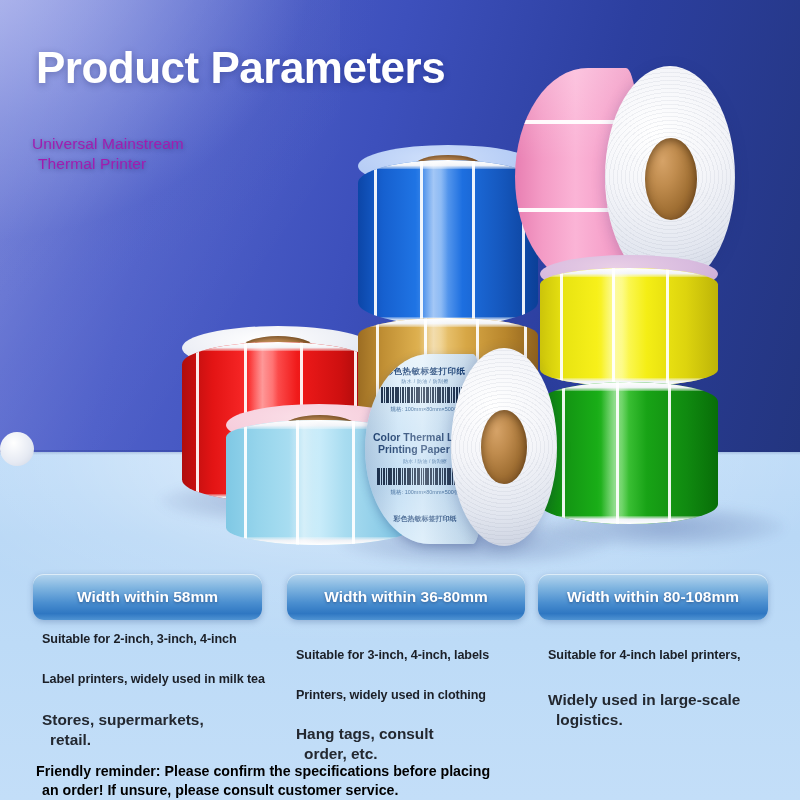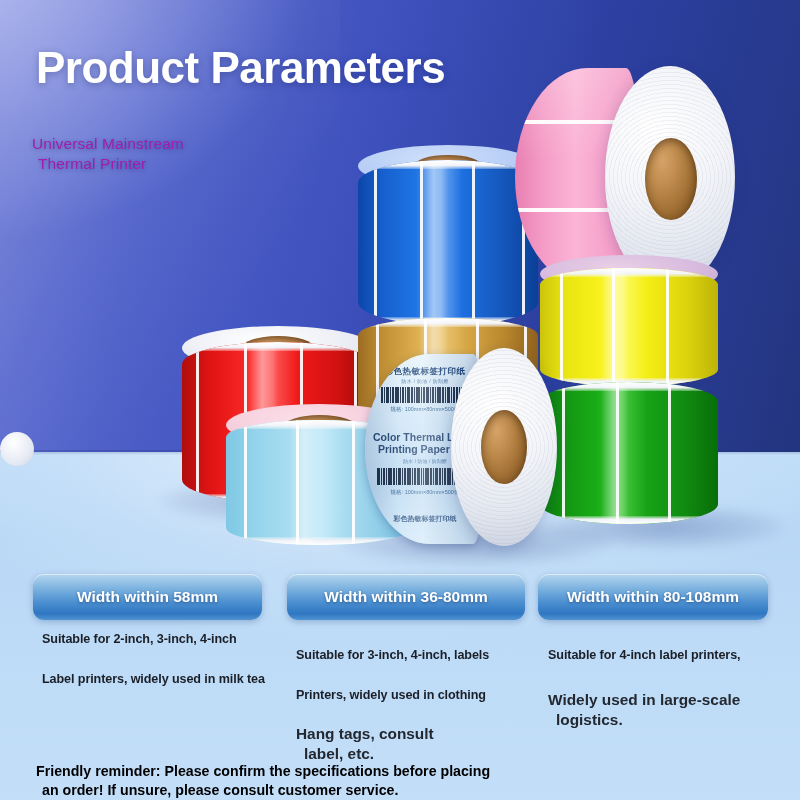--- a/index.html
+++ b/index.html
@@ -349,28 +349,32 @@
       <span>Width within 36-80mm</span>
     </div>
     <div class="pill" style="left:538px;width:230px;">
       <span>Width within 80-108mm</span>
     </div>
   </div>
 
   <div class="col" style="left:42px;top:632px;">
     <div class="l-sm">Suitable for 2-inch, 3-inch, 4-inch</div>
     <div class="l-sm" style="margin-top:26px;">Label printers, widely used in milk tea</div>
+    <div class="l-lg" style="margin-top:24px;">
+      <span>Stores, supermarkets,</span>
+      <span class="i">retail.</span>
+    </div>
   </div>
 
   <div class="col" style="left:296px;top:648px;">
     <div class="l-sm">Suitable for 3-inch, 4-inch, labels</div>
     <div class="l-sm" style="margin-top:26px;">Printers, widely used in clothing</div>
     <div class="l-lg" style="margin-top:22px;">
       <span>Hang tags, consult</span>
-      <span class="i">label, etc.</span>
+      <span class="i">order, etc.</span>
     </div>
   </div>
 
   <div class="col" style="left:548px;top:648px;">
     <div class="l-sm">Suitable for 4-inch label printers,</div>
     <div class="l-lg" style="margin-top:28px;">
       <span>Widely used in large-scale</span>
       <span class="i">logistics.</span>
     </div>
   </div>

